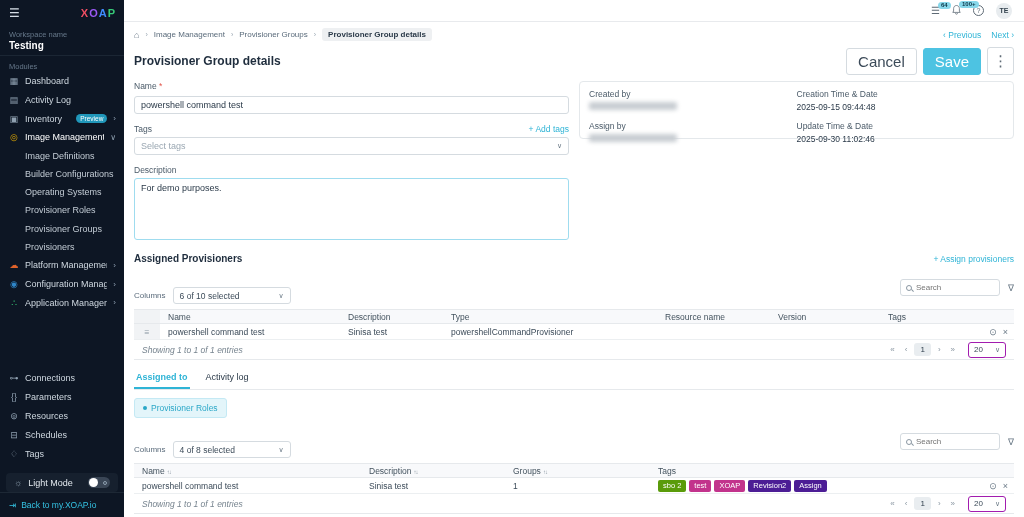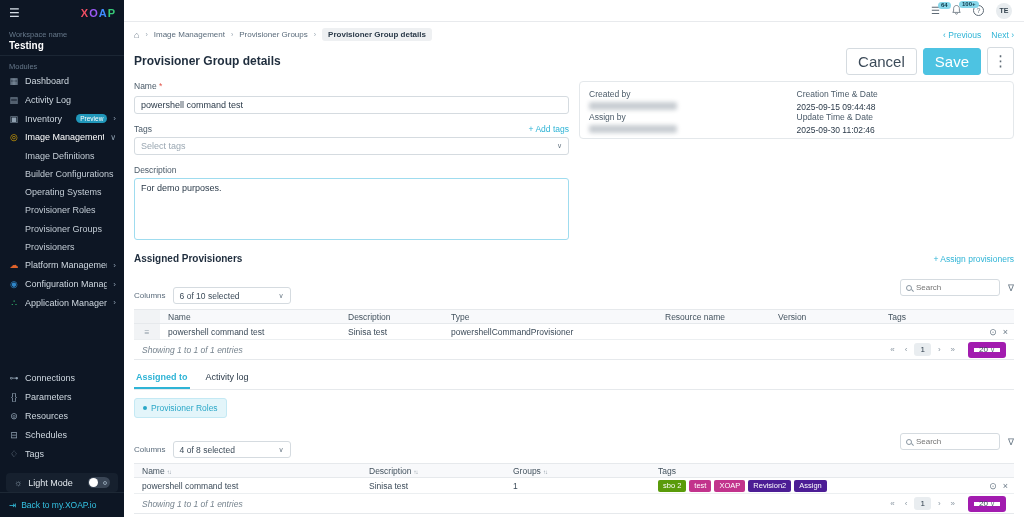--- a/index.html
+++ b/index.html
@@ -81,21 +81,21 @@
   .link-cyan { color:#2fb4d6; font-size:8.5px; cursor:pointer; }
   .f-select { width:100%; height:18px; border:1px solid #d5dbe0; border-radius:3px;
     display:flex; align-items:center; justify-content:space-between; padding:0 6px; cursor:pointer; }
   .placeholder { color:#9aa7b2; font-size:9px; }
   .chev-dn { color:#6b7a87; font-size:7px; }
   .f-textarea { width:100%; height:62px; border:1px solid #9fdcef; border-radius:3px;
     font-size:9px; padding:4px 6px; color:#2b3a49; font-family:inherit; resize:none; outline:none; }
   .char-count { text-align:right; font-size:8px; color:#77848f; margin-top:2px; }
 
   .meta-card { flex:1; border:1px solid #e4e8eb; border-radius:4px; padding:7px 9px;
-    display:grid; grid-template-columns:1fr 1fr; align-self:flex-start; height:58px; }
+    display:grid; grid-template-columns:1fr 1fr; row-gap:9px; align-self:flex-start; height:58px; }
   .meta-lbl { font-size:8.5px; color:#4a5a68; margin-bottom:3px; }
   .meta-val { font-size:8.5px; color:#2b3a49; }
   .redacted { width:88px; height:8px; background:#c8cdd2; border-radius:2px; filter:blur(2px); }
 
   .section-row { display:flex; justify-content:space-between; align-items:center; margin-top:9px; }
   .section-title { font-size:10px; font-weight:bold; color:#1f2d3d; }
 
   .toolbar { display:flex; align-items:center; justify-content:space-between; margin-top:7px; }
   .toolbar-left { display:flex; align-items:center; gap:7px;margin-top:16px; }
   .toolbar .cols-lbl { font-size:8px; color:#5a6b7b; }
@@ -121,21 +121,21 @@
     display:flex; align-items:center; justify-content:center; color:#8a97a2; cursor:grab; }
   .dragcell.hd { background:#f1f3f5; }
   .act-cell { margin-left:auto; display:flex; gap:6px; padding-right:6px; color:#6b7a87; }
   .act-cell span { cursor:pointer; font-size:9px; }
   .t-foot { display:flex; align-items:center; justify-content:space-between; height:20px;
     border-bottom:1px solid #e6e9ec; padding:0 8px;gap:40px; }
   .showing { font-style:italic; color:#77848f; font-size:8.5px; }
   .pager { display:flex; align-items:center; gap:4px; font-size:8px; color:#8a97a2; }
   .pg-btn { cursor:pointer; padding:1px 3px; }
   .pg-page { background:#e9edf0; border-radius:3px; padding:2px 6px; color:#2b3a49; cursor:pointer; }
-  .pg-size { border:6px solid #a21caf; border-radius:3px; height:16px; width:38px;
+  .pg-size { border:1px solid #a21caf; border-radius:3px; height:16px; width:38px;
     display:flex; align-items:center; justify-content:space-between; padding:0 5px;
     color:#3c4b59; cursor:pointer; margin-left:6px; }
 
   
   .c1-name{width:180px;min-width:180px}.c1-desc{width:103px;min-width:103px}
   .c1-type{width:214px;min-width:214px}.c1-res{width:113px;min-width:113px}
   .c1-ver{width:110px;min-width:110px}.c1-tags{width:109px;min-width:109px}
   
   .c2-name{width:227px;min-width:227px}.c2-desc{width:144px;min-width:144px}
   .c2-grp{width:145px;min-width:145px}.c2-tags{flex:1; display:flex; gap:3px; align-items:center;}

